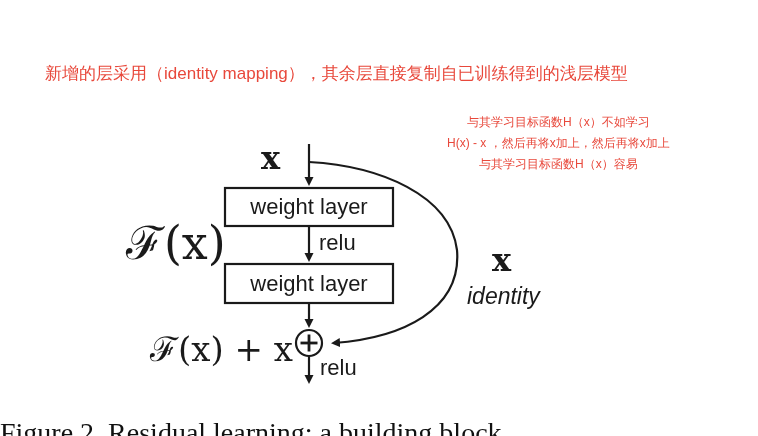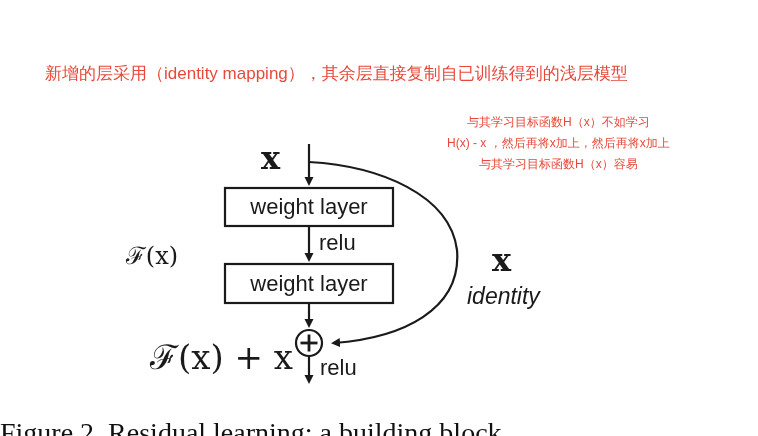--- a/index.html
+++ b/index.html
@@ -59,27 +59,26 @@
   #identity-x-label {
     left: 492px;
     top: 243px;
     font-size: 32px;
     line-height: 34px;
     font-weight: bold;
   }
   #residual-fn-label {
     left: 126px;
     top: 224px;
-    font-size: 24px;
+    font-size: 46px;
     line-height: 38px;
-    margin-top: 13px;
   }
   #output-label {
     left: 150px;
-    top: 338px;
+    top: 330px;
     font-size: 34px;
     line-height: 38px;
   }
   .weight-layer-text {
     left: 225px;
     width: 168px;
     height: 38px;
     display: flex;
     align-items: center;
     justify-content: center;

